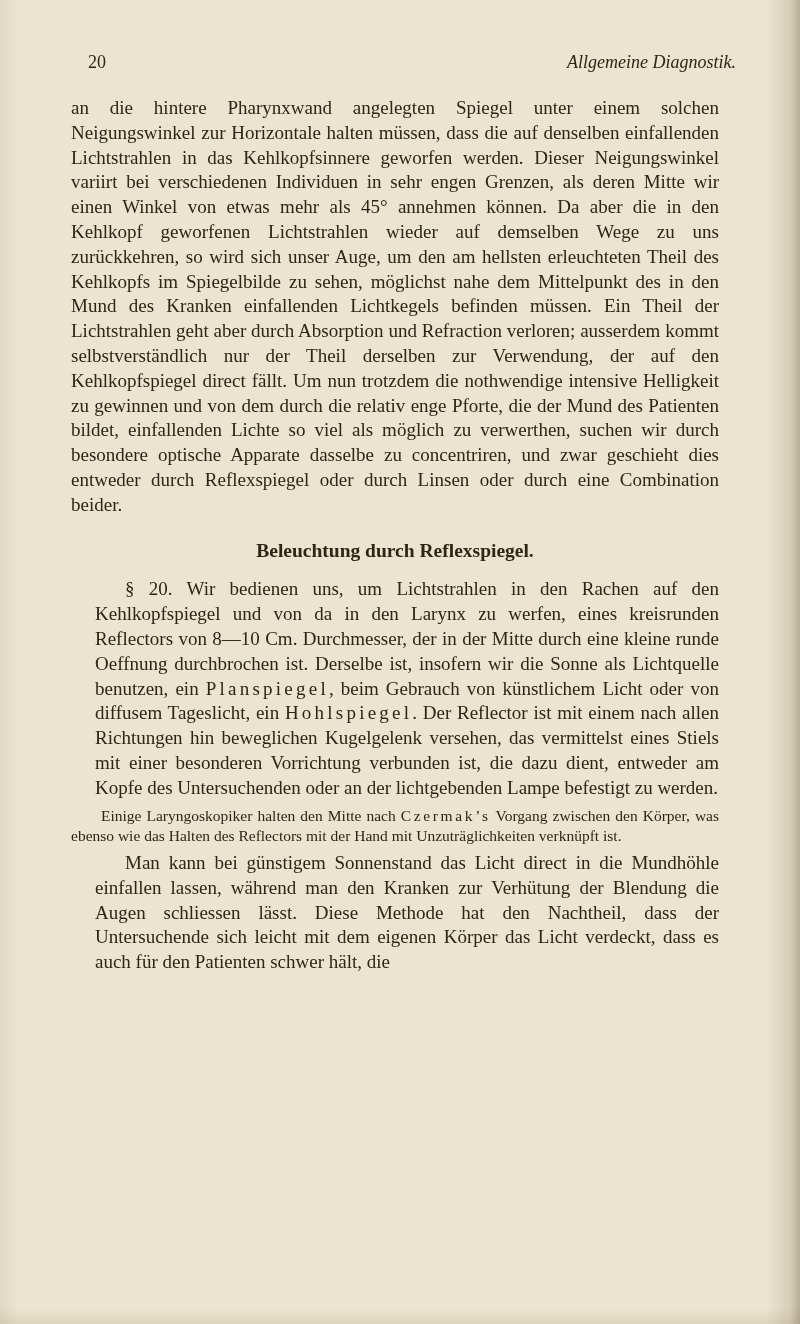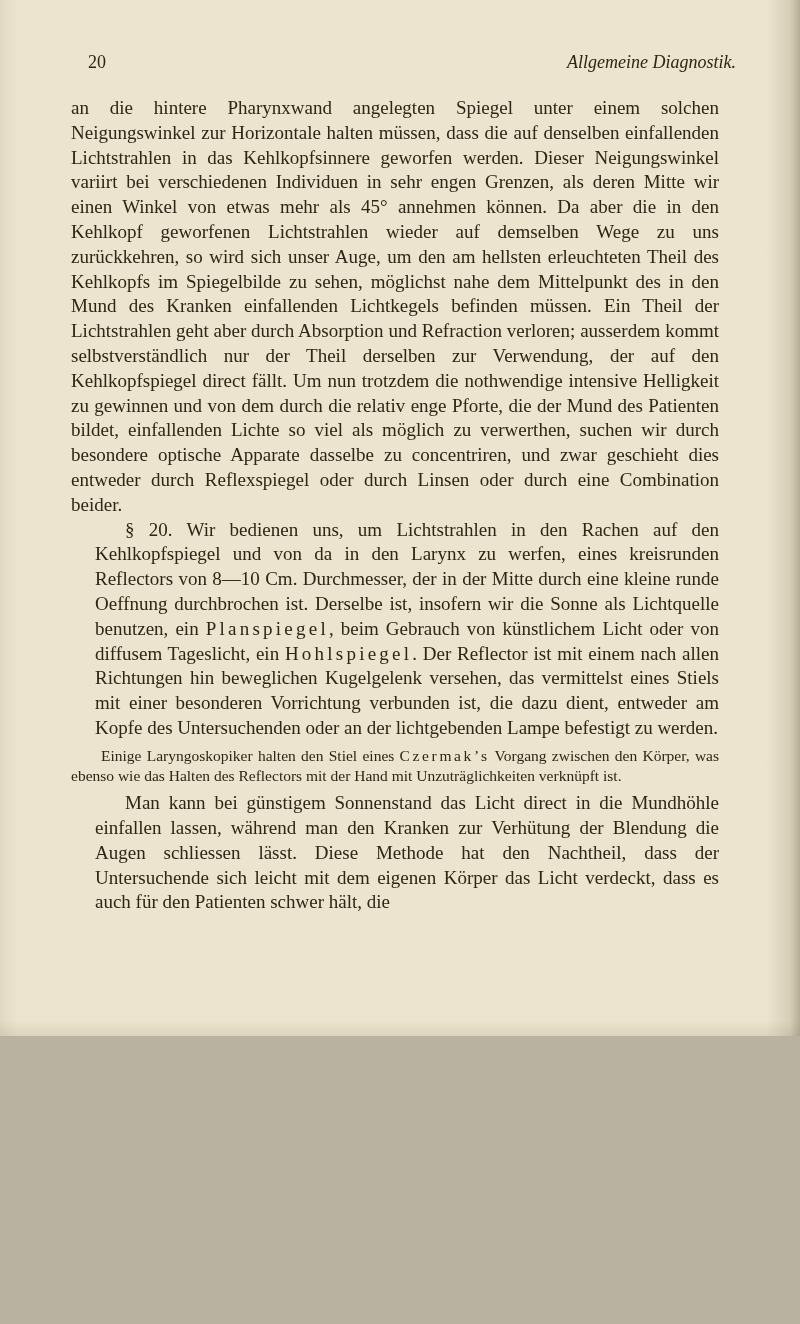--- a/index.html
+++ b/index.html
@@ -4,21 +4,21 @@
 <style>
   html, body { margin: 0; padding: 0; }
   body {
     width: 800px;
     background: #b9b2a0;
     font-family: "Liberation Serif", "DejaVu Serif", serif;
   }
   .page {
     position: relative;
     width: 800px;
-    height: 1036px;
+    height: 1324px;
     background: linear-gradient(105deg, #efe8d6 0%, #ece4cf 55%, #e7decba 100%);
     background-color: #ece4cf;
     color: #2f2516;
     overflow: hidden;
   }
   .edge-right {
     position: absolute; top: 0; right: 0; width: 34px; height: 100%;
     background: linear-gradient(to right, rgba(92,76,46,0) 0%, rgba(92,76,46,0.14) 70%, rgba(60,48,28,0.30) 100%);
     pointer-events: none;
   }
@@ -66,21 +66,22 @@
 <body>
 
 <div class="page">
   <div class="header">
     <span class="page-num">20</span>
     <span class="running-title">Allgemeine Diagnostik.</span>
   </div>
 
   <div class="content" id="content">
       <p class="body"><span>an die hintere Pharynxwand angelegten Spiegel unter einem solchen Neigungswinkel zur Horizontale halten müssen, dass die auf denselben einfallenden Lichtstrahlen in das Kehlkopfsinnere geworfen werden. Dieser Neigungswinkel variirt bei verschiedenen Individuen in sehr engen Grenzen, als deren Mitte wir einen Winkel von etwas mehr als 45° annehmen können. Da aber die in den Kehlkopf geworfenen Lichtstrahlen wieder auf demselben Wege zu uns zurückkehren, so wird sich unser Auge, um den am hellsten erleuchteten Theil des Kehlkopfs im Spiegelbilde zu sehen, möglichst nahe dem Mittelpunkt des in den Mund des Kranken einfallenden Lichtkegels befinden müssen. Ein Theil der Lichtstrahlen geht aber durch Absorption und Refraction verloren; ausserdem kommt selbstverständlich nur der Theil derselben zur Verwendung, der auf den Kehlkopfspiegel direct fällt. Um nun trotzdem die nothwendige intensive Helligkeit zu gewinnen und von dem durch die relativ enge Pforte, die der Mund des Patienten bildet, einfallenden Lichte so viel als möglich zu verwerthen, suchen wir durch besondere optische Apparate dasselbe zu concentriren, und zwar geschieht dies entweder durch Reflexspiegel oder durch Linsen oder durch eine Combination beider.</span></p>
+      <h3 class="heading"><span>Beleuchtung durch Reflexspiegel.</span></h3>
       <p class="body indent"><span>§ 20. Wir bedienen uns, um Lichtstrahlen in den Rachen auf den Kehlkopfspiegel und von da in den Larynx zu werfen, eines kreisrunden Reflectors von 8—10 Cm. Durchmesser, der in der Mitte durch eine kleine runde Oeffnung durchbrochen ist. Derselbe ist, insofern wir die Sonne als Lichtquelle benutzen, ein </span><span class="spaced">Planspiegel</span><span>, beim Gebrauch von künstlichem Licht oder von diffusem Tageslicht, ein </span><span class="spaced">Hohlspiegel</span><span>. Der Reflector ist mit einem nach allen Richtungen hin beweglichen Kugelgelenk versehen, das vermittelst eines Stiels mit einer besonderen Vorrichtung verbunden ist, die dazu dient, entweder am Kopfe des Untersuchenden oder an der lichtgebenden Lampe befestigt zu werden.</span></p>
-      <p class="small indent"><span>Einige Laryngoskopiker halten den Stiel eines </span><span class="spaced">Czermak’s</span><span> Vorgang zwischen den Körper, was ebenso wie das Halten des Reflectors mit der Hand mit Unzuträglichkeiten verknüpft ist.</span></p>
+      <p class="small indent"><span>Einige Laryngoskopiker halten den Mitte nach </span><span class="spaced">Czermak’s</span><span> Vorgang zwischen den Körper, was ebenso wie das Halten des Reflectors mit der Hand mit Unzuträglichkeiten verknüpft ist.</span></p>
       <p class="body indent"><span>Man kann bei günstigem Sonnenstand das Licht direct in die Mundhöhle einfallen lassen, während man den Kranken zur Verhütung der Blendung die Augen schliessen lässt. Diese Methode hat den Nachtheil, dass der Untersuchende sich leicht mit dem eigenen Körper das Licht verdeckt, dass es auch für den Patienten schwer hält, die</span></p>
     </div>
 
   <div class="edge-left"></div>
   <div class="edge-right"></div>
   <div class="edge-bottom"></div>
 </div>
 
 </body></html>

